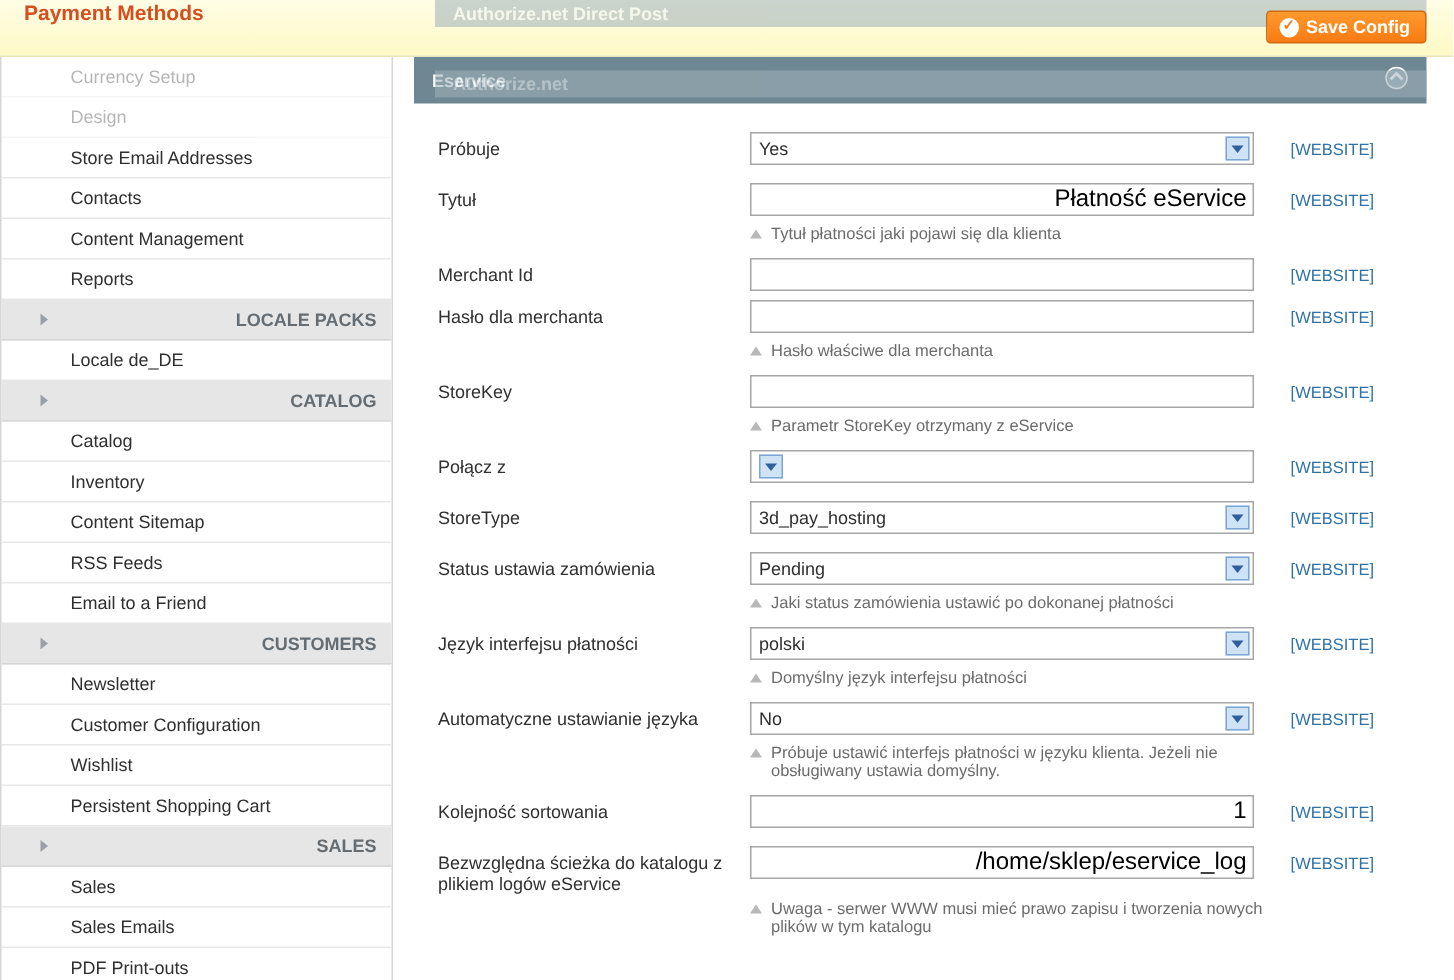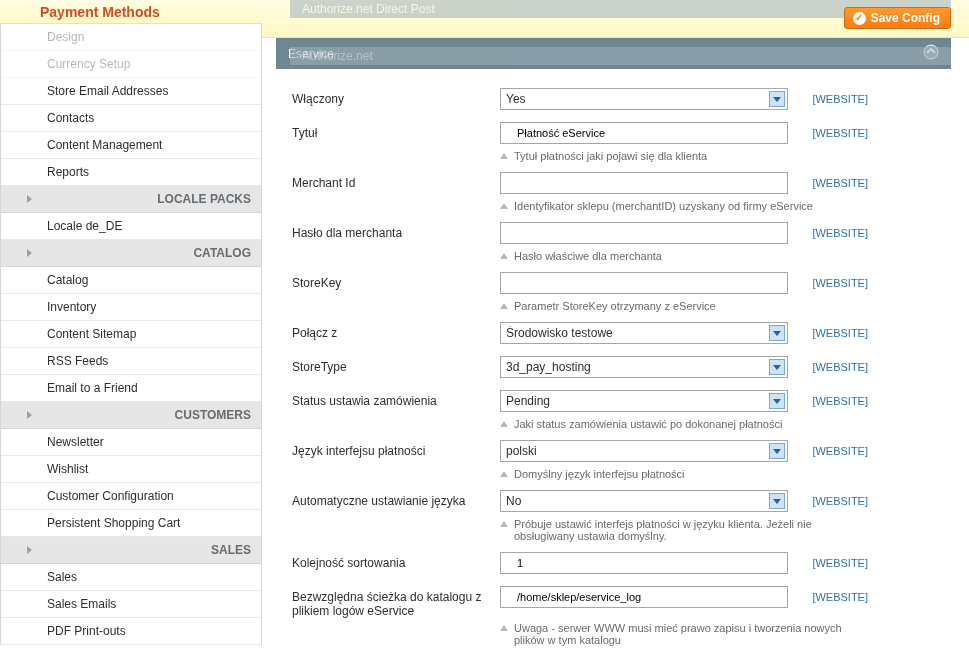--- a/index.html
+++ b/index.html
@@ -3,74 +3,74 @@
 <meta charset="utf-8">
 <style>
   * { box-sizing: border-box; margin: 0; padding: 0; }
   body { font-family: Arial, Helvetica, sans-serif; font-size: 12px; color: #2f2f2f; background: #fff; width: 969px; }
   
   .layout { display: flex; }
   .sidebar { width: 262px; flex-shrink: 0; }
   .main { flex: 1; padding-left: 14px; position: relative; }
   
   
-  .page-title-row { background: linear-gradient(#fffde5, #fff9c6); border-bottom: 1px solid #e8e6b8; height: 24px; display: flex; align-items: center; padding-left: 40px; }
+  .page-title-row { background: linear-gradient(#fffde5, #fff9c6); border-bottom: 1px solid #e8e6b8; height: 38px; display: flex; align-items: flex-start; padding-left: 16px; }
   .page-title-row .pt { color: #d54e21; font-size: 14px; font-weight: bold; }
   
   .side-list { border-left: 1px solid #d6d6d6; border-right: 1px solid #d6d6d6; }
   .side-item { display: block; padding: 6px 10px 6px 46px; color: #2f2f2f; border-bottom: 1px solid #e8e8e8; cursor: pointer; }
   .side-header { background: #e6e6e6; color: #656d73; font-weight: bold; padding: 6px 10px 6px 26px; border-bottom: 1px solid #d6d6d6; display: flex; align-items: center; gap: 6px; justify-content: space-between; }
   .side-header .arrow { width: 0; height: 0; border-top: 4px solid transparent; border-bottom: 4px solid transparent; border-left: 5px solid #9aa0a6; }
   
   
   .top-strip { background: linear-gradient(#fffde5, #fff9c6); height: 38px; position: relative; border-bottom: 1px solid #e8e6b8; margin-left: -14px; padding-left: 14px;}
   .top-strip-inner { position: relative; height: 100%; }
   .save-btn { position: absolute; right: 18px; top: 7px; background: linear-gradient(#ff9a2e,#f77b13); color: #fff; border: 1px solid #cf6b12; border-radius: 3px; padding: 3px 10px 3px 8px; font-size: 12px; font-weight: bold; display: inline-flex; align-items: center; gap: 5px; cursor: pointer; }
   .save-btn .check { width: 13px; height: 13px; background: #fff; border-radius: 50%; display: inline-flex; align-items: center; justify-content: center; color: #f77b13; font-size: 10px; line-height: 1; font-weight: bold;}
   
-  .accordion-bar { background: #6f8793; color: #fff; font-weight: normal; padding: 6px 12px; margin-bottom: 1px; display:flex; align-items:center; justify-content:space-between; cursor:pointer; }
+  .accordion-bar { background: #6f8793; color: #fff; font-weight: bold; padding: 6px 12px; margin-bottom: 1px; display:flex; align-items:center; justify-content:space-between; cursor:pointer; }
   .accordion-bar.faded { background: #9fb1b9; color: #eef3f5; opacity:.55;}
   .accordion-bar.inside-strip { position:absolute; left:14px; right:18px; }
   .ab1 { top: 0px; height:18px; padding-top:2px; padding-bottom:2px;}
   .ab2 { top: 31px; height:18px; padding-top:2px; padding-bottom:2px;margin-top:16px;}
   .collapse-icon svg { width:16px; height:16px; }
   
   .panel { background: #fff; padding: 18px 16px 10px 16px; }
   
   .form-row { display:flex; align-items:flex-start; margin-bottom: 4px; min-height: 24px;}
   .form-row .lbl { width: 208px; padding-top: 4px; color:#303030;}
-  .form-row .field { width: 288px; position:relative;}
+  .form-row .field { width: 336px; position:relative;}
   .form-row .scope { width: 80px; padding-left: 10px; padding-top:4px;text-align:right;}
   .scope-link { color:#2f72a8; font-size:11px;}
   
   .hint-row { display:flex; margin-bottom: 10px;}
   .hint-row .lbl { width:208px;}
   .hint-row .hint { width: 360px; color:#6b6b6b; font-size:11px; display:flex; gap:6px; }
   .hint-row .hint .tri { width:0;height:0;border-left:4px solid transparent;border-right:4px solid transparent;border-bottom:6px solid #b8b8b8; margin-top:3px; flex-shrink:0;}
   
-  .text-input { width: 100%; height: 22px; border: 1px solid #a6a6a6; padding: 2px 16px; font-size: 11px; font-family: inherit; background:#fff;}
+  .text-input { width: 100%; height: 22px; border: 1px solid #a6a6a6; padding: 2px 4px; font-size: 16px; font-family: inherit; background:#fff;text-align:right;}
   .select-wrap { width:100%; height:22px; border:1px solid #a6a6a6; background:#fff; display:flex; align-items:center; padding:0 2px 0 5px; }
   .select-wrap .val { flex:1; white-space:nowrap; overflow:hidden; }
   .select-wrap .dd { width:16px; height:16px; background:#cfe3f6; border:1px solid #7ba6d6; display:flex; align-items:center; justify-content:center;}
   .select-wrap .dd .car{ width:0;height:0;border-left:4px solid transparent;border-right:4px solid transparent;border-top:5px solid #2f5f9e;}
   
   .section-gap { height: 6px; }
 </style>
 </head>
 <body>
 
 <div class="layout">
 
   <div class="sidebar">
     <div class="page-title-row">
       <span class="pt">Payment Methods</span>
     </div>
     <div class="side-list">
+      <a class="side-item" style="opacity:.35">Currency Setup</a>
       <a class="side-item" style="opacity:.35">Design</a>
-      <a class="side-item" style="opacity:.35">Currency Setup</a>
       <a class="side-item">Store Email Addresses</a>
       <a class="side-item">Contacts</a>
       <a class="side-item">Content Management</a>
       <a class="side-item">Reports</a>
 
       <div class="side-header">
           <span class="arrow"></span>
           <span>LOCALE PACKS</span>
         </div>
       <a class="side-item">Locale de_DE</a>
@@ -83,22 +83,22 @@
       <a class="side-item">Inventory</a>
       <a class="side-item">Content Sitemap</a>
       <a class="side-item">RSS Feeds</a>
       <a class="side-item">Email to a Friend</a>
 
       <div class="side-header">
           <span class="arrow"></span>
           <span>CUSTOMERS</span>
         </div>
       <a class="side-item">Newsletter</a>
+      <a class="side-item">Customer Configuration</a>
       <a class="side-item">Wishlist</a>
-      <a class="side-item">Customer Configuration</a>
       <a class="side-item">Persistent Shopping Cart</a>
 
       <div class="side-header">
           <span class="arrow"></span>
           <span>SALES</span>
         </div>
       <a class="side-item">Sales</a>
       <a class="side-item">Sales Emails</a>
       <a class="side-item">PDF Print-outs</a>
 
@@ -128,21 +128,21 @@
         <svg viewBox="0 0 16 16">
               <circle cx="8" cy="8" r="7" fill="#8fa6b2" stroke="#fff" stroke-width="1"></circle>
               <path d="M4 9 L8 5 L12 9" stroke="#fff" stroke-width="2" fill="none"></path>
             </svg>
       </span>
     </div>
 
     <div class="panel">
 
       <div class="form-row">
-        <div class="lbl">Włączony</div>
+        <div class="lbl">Próbuje</div>
         <div class="field">
               <div class="select-wrap">
                 <span class="val">Yes</span>
                 <span class="dd">
                   <span class="car"></span>
                 </span>
               </div>
             </div>
         <div class="scope"><span class="scope-link">[WEBSITE]</span></div>
       </div>
@@ -159,27 +159,20 @@
               <span class="tri"></span>
               <span>Tytuł płatności jaki pojawi się dla klienta</span>
             </div>
           </div>
 
       <div class="form-row">
         <div class="lbl">Merchant Id</div>
         <div class="field"><input class="text-input" value="" style=""></div>
         <div class="scope"><span class="scope-link">[WEBSITE]</span></div>
       </div>
-      <div class="hint-row">
-            <div class="lbl"></div>
-            <div class="hint">
-              <span class="tri"></span>
-              <span>Identyfikator sklepu (merchantID) uzyskany od firmy eService</span>
-            </div>
-          </div>
 
       <div class="form-row">
         <div class="lbl">Hasło dla merchanta</div>
         <div class="field"><input class="text-input" type="password" value="" style=""></div>
         <div class="scope"><span class="scope-link">[WEBSITE]</span></div>
       </div>
       <div class="hint-row">
             <div class="lbl"></div>
             <div class="hint">
               <span class="tri"></span>
@@ -197,21 +190,20 @@
             <div class="hint">
               <span class="tri"></span>
               <span>Parametr StoreKey otrzymany z eService</span>
             </div>
           </div>
 
       <div class="form-row">
         <div class="lbl">Połącz z</div>
         <div class="field">
               <div class="select-wrap">
-                <span class="val">Środowisko testowe</span>
                 <span class="dd">
                   <span class="car"></span>
                 </span>
               </div>
             </div>
         <div class="scope"><span class="scope-link">[WEBSITE]</span></div>
       </div>
       <div class="section-gap"></div>
 
       <div class="form-row">

